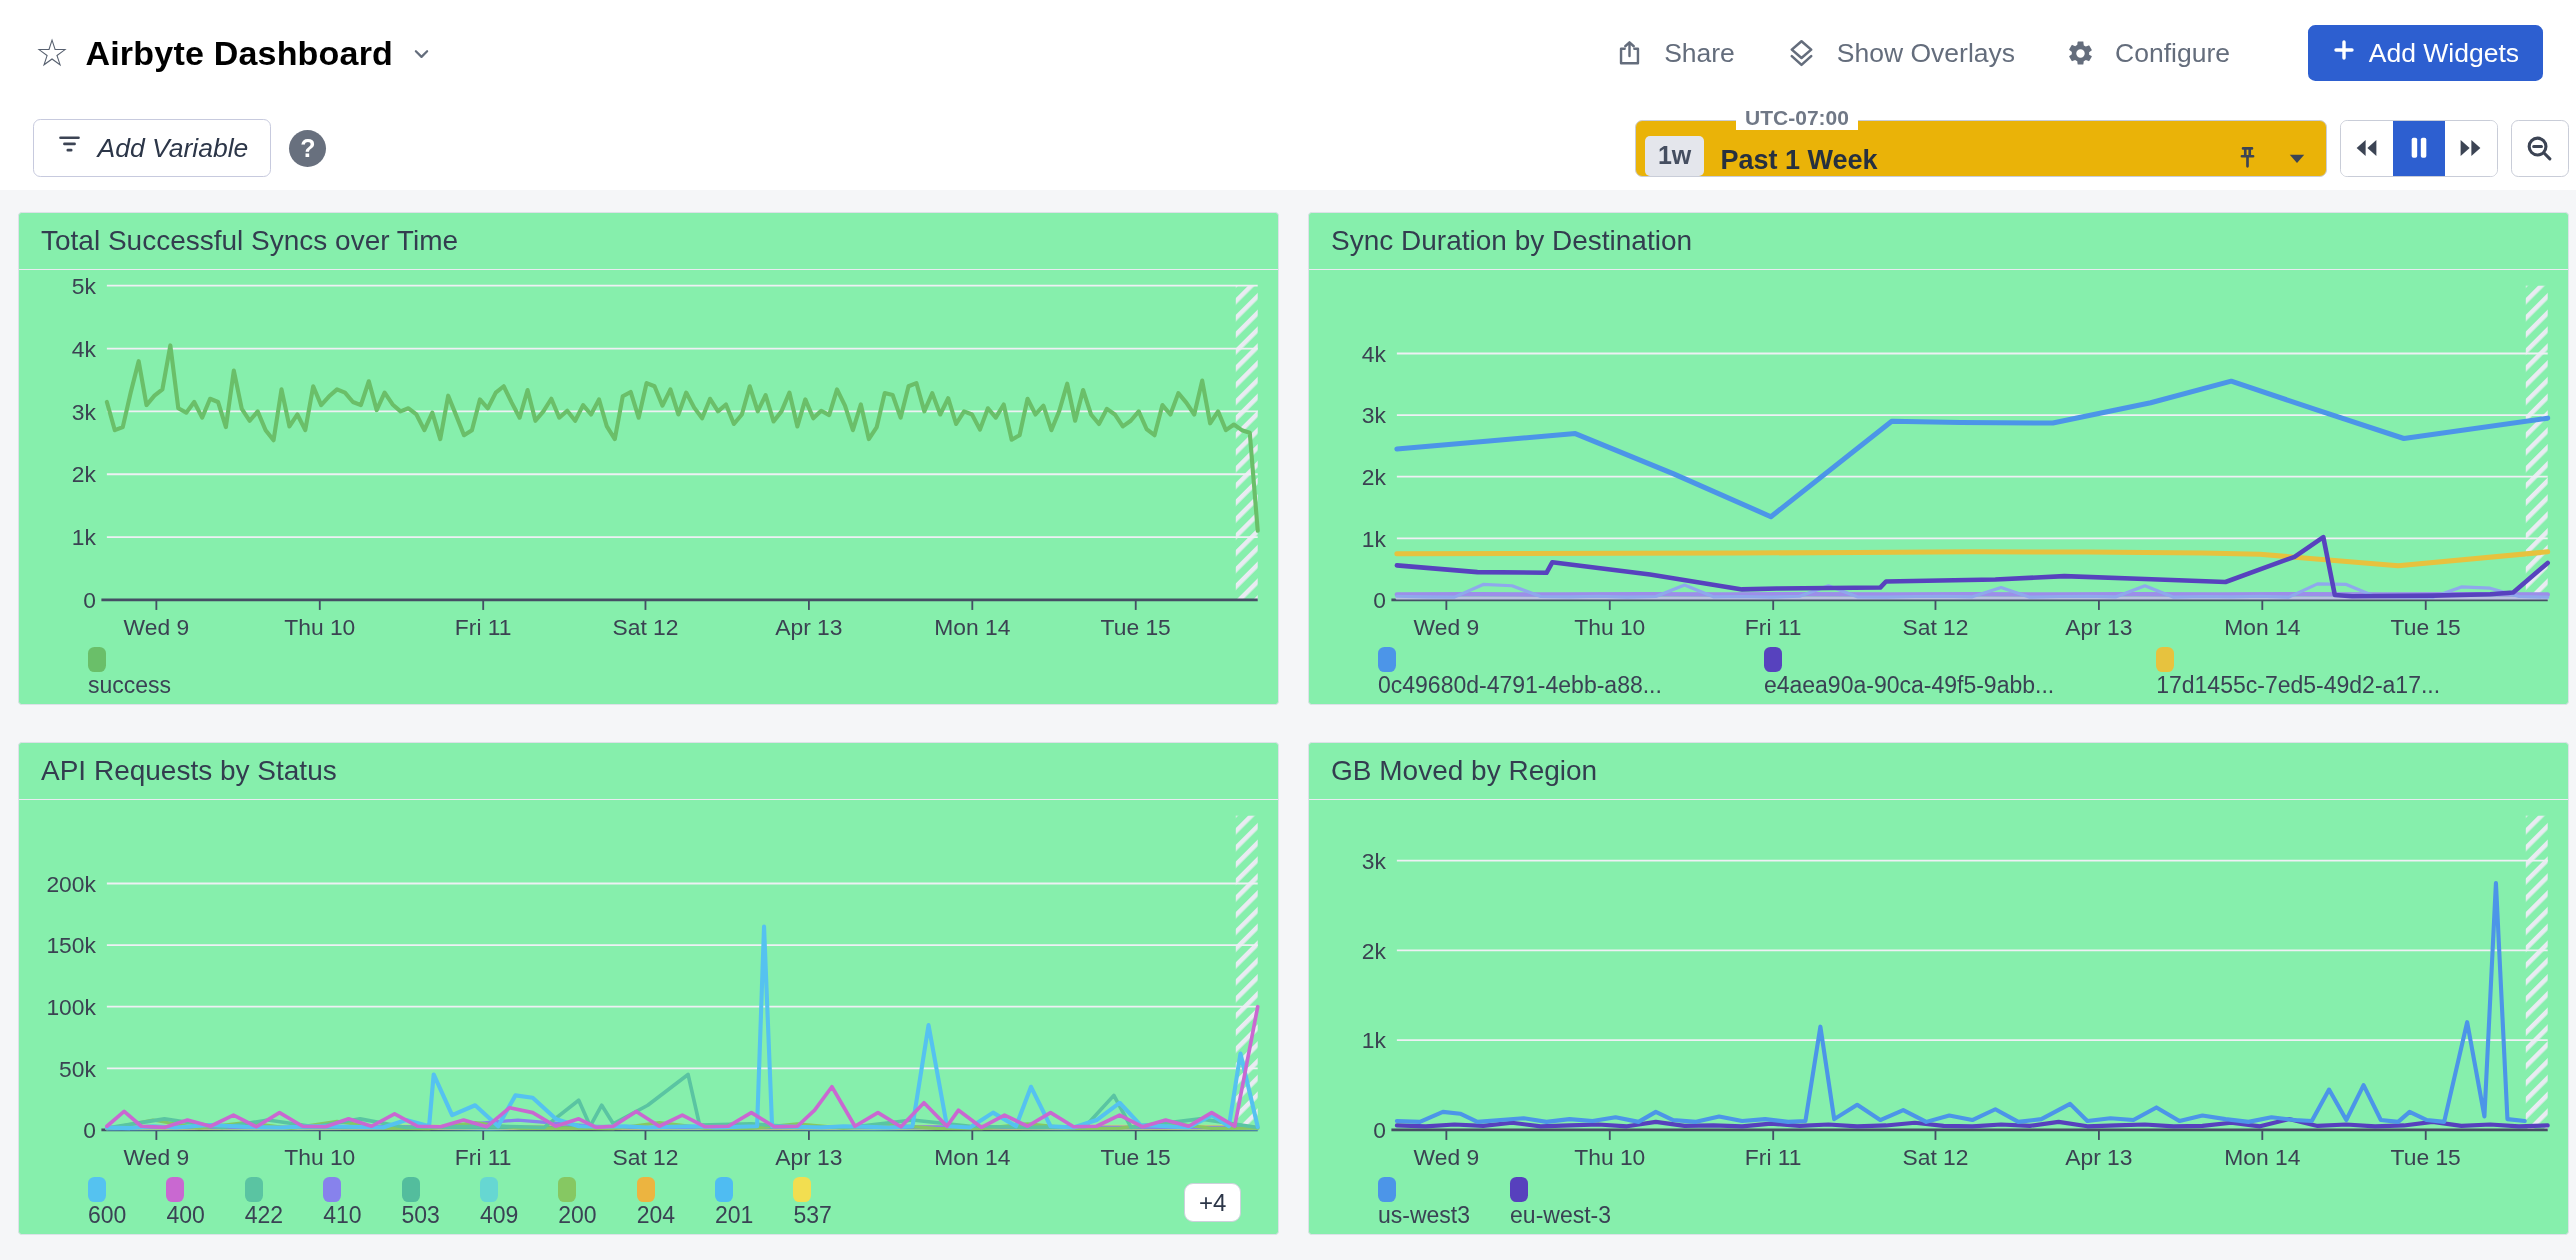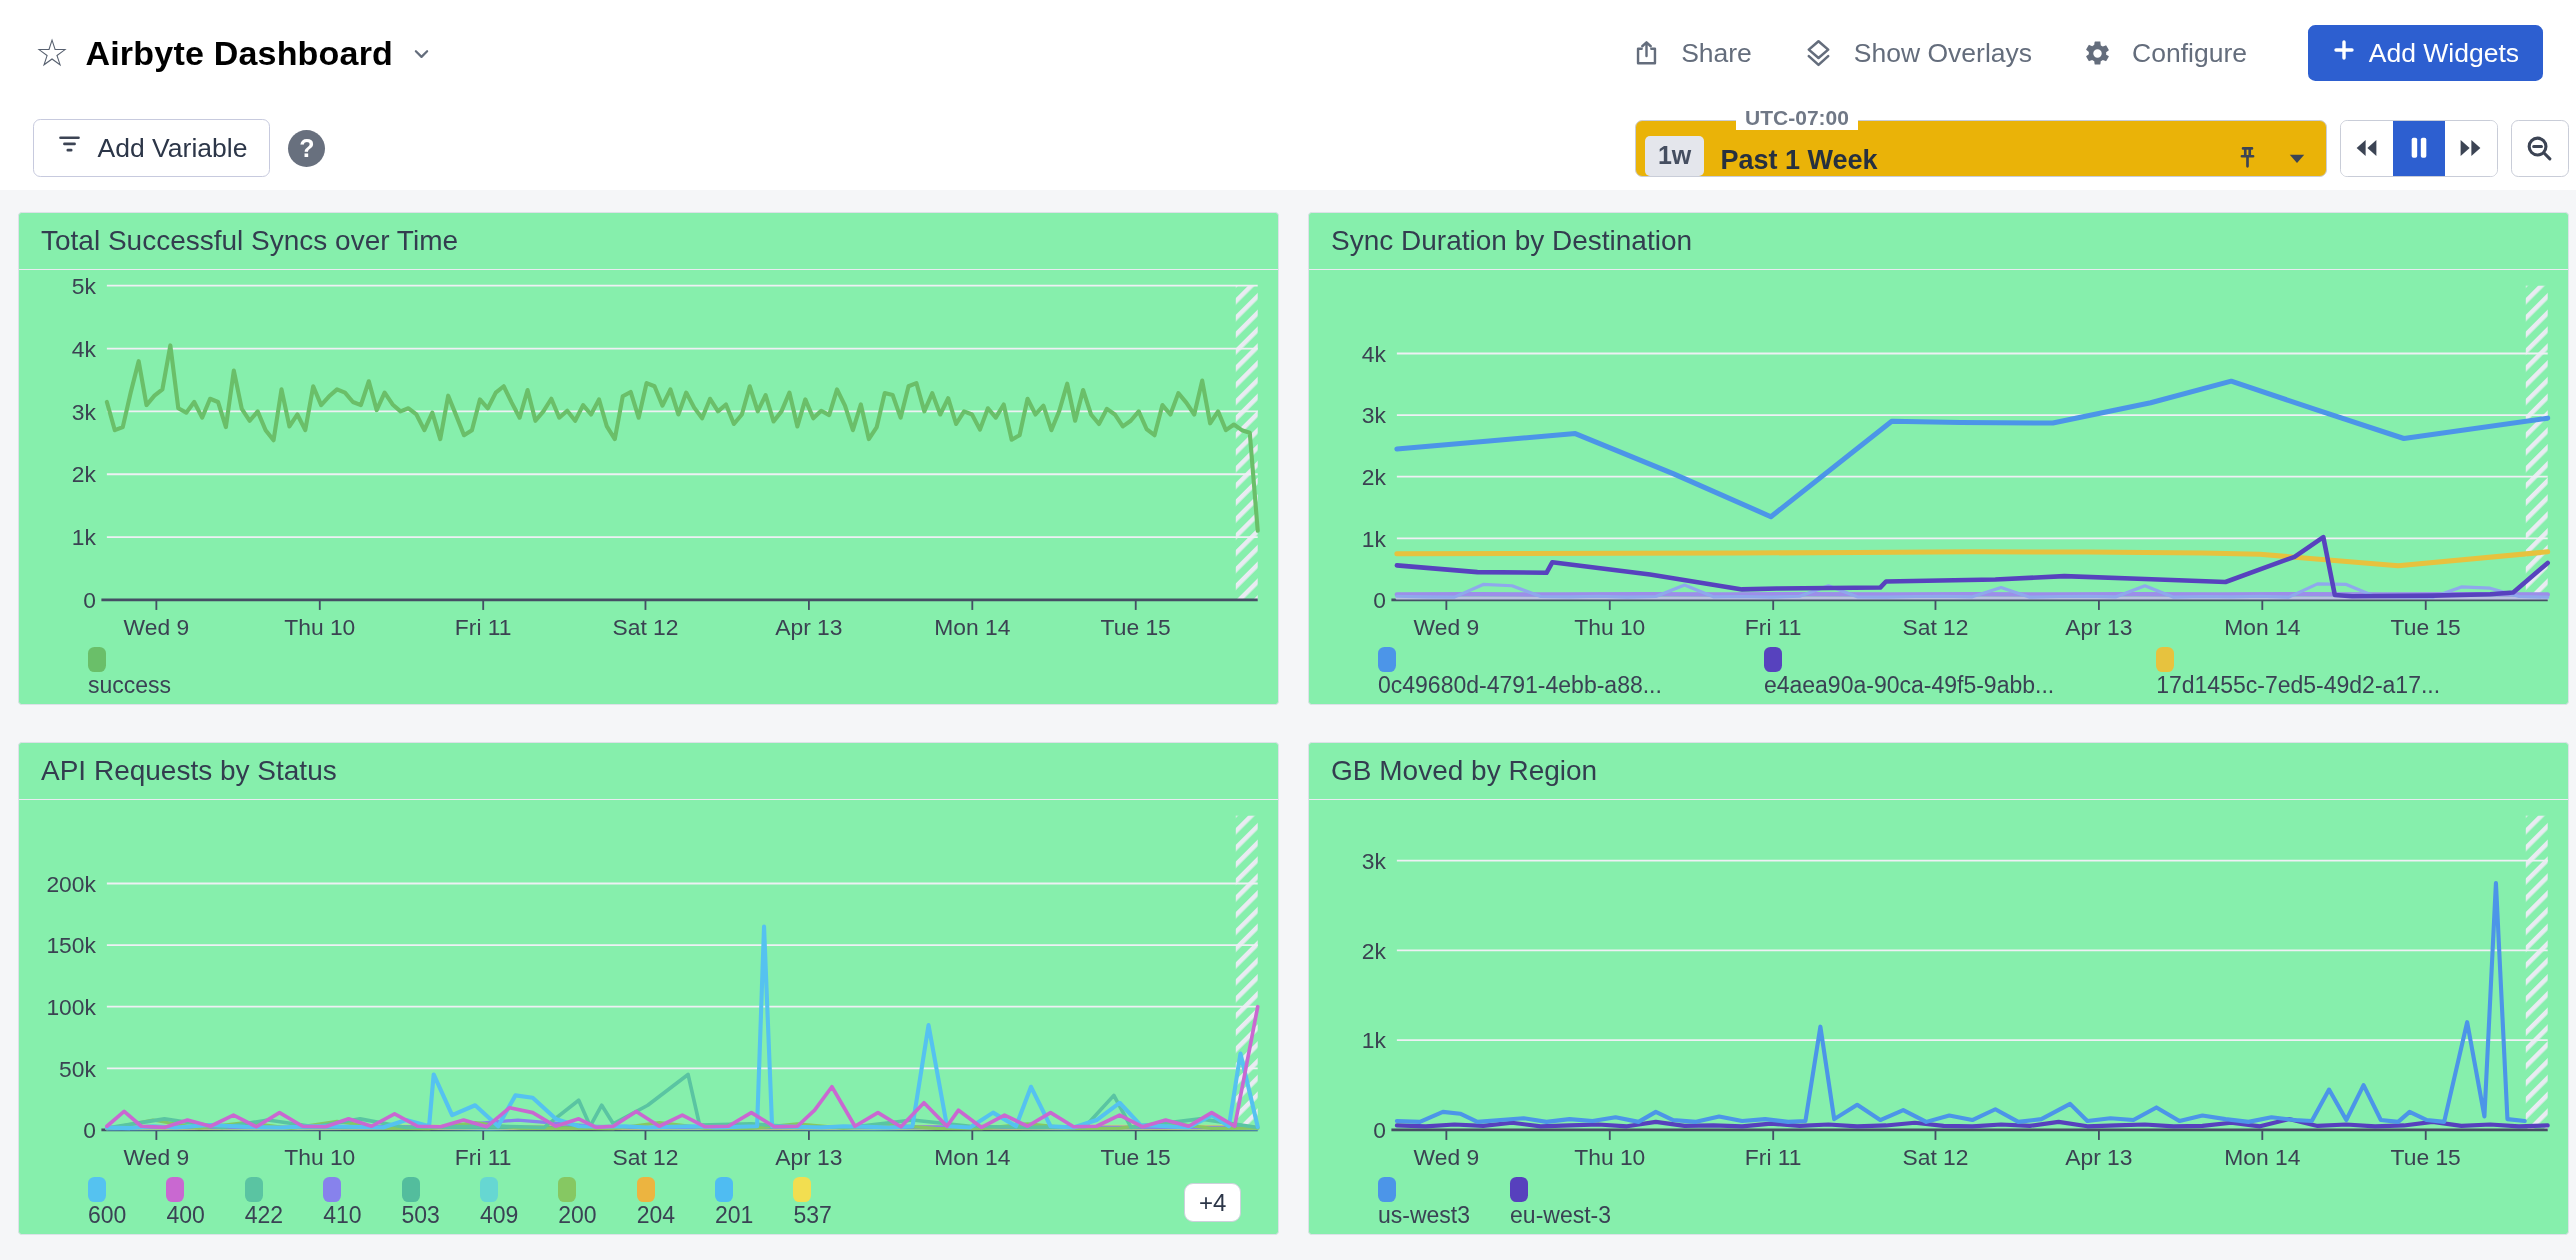--- a/index.html
+++ b/index.html
@@ -9,24 +9,24 @@
 
   
   .topbar { background: #fff; width: 100%; }
   .row1 { height: 106px; display: flex; align-items: center; padding: 0 33px 0 35px; }
   .star { font-size: 38px; color: #57606f; line-height: 1; margin-right: 16.4px; }
   .dash-title { font-size: 34px; font-weight: 600; color: #000000; letter-spacing: 0.2px; }
   .title-caret { margin-left: 14.6px; display: flex; align-items: center; }
   .spacer { flex: 1; }
   .hbtn { display: flex; align-items: center; gap: 20px; color: #646d7c; font-size: 26.5px; margin-left: 51px; cursor: pointer; }
   .hbtn svg { display: block; }
-  .add-widgets { margin-left: 61px; display: flex; align-items: center; gap: 12.8px; background: #2d5fd0; color: #fff; font-size: 26.5px; padding: 12.8px 24px; border-radius: 7.3px; border: none; cursor: pointer; }
+  .add-widgets { margin-left: 78px; display: flex; align-items: center; gap: 12.8px; background: #2d5fd0; color: #fff; font-size: 26.5px; padding: 12.8px 24px; border-radius: 7.3px; border: none; cursor: pointer; }
 
   .row2 { height: 84px; display: flex; align-items: center; padding: 0 7.3px 0 33px; background: #fff; }
-  .add-variable { display: flex; align-items: center; gap: 14.6px; border: 1.8px solid #c7cade; border-radius: 7.3px; background: #fff; padding: 11px 22px; font-size: 26.5px; color: #2c3648; cursor: pointer; }
+  .add-variable { display: flex; align-items: center; gap: 14.6px; border: 1.8px solid #c7cade; border-radius: 7.3px; background: #fff; padding: 11px 22px; font-size: 26.5px; color: #2c3648; cursor: pointer; font-style: italic; }
   .help-circle { width: 37px; height: 37px; border-radius: 50%; background: #68707e; color: #fff; font-size: 25px; font-weight: bold; display: flex; align-items: center; justify-content: center; margin-left: 18px; }
   .time-controls { display: flex; align-items: center; gap: 12.8px; }
   .time-picker { position: relative; width: 692px; height: 57px; border: 1.8px solid #c9cdd8; border-radius: 7.3px; background: #eab308; display: flex; align-items: flex-end; padding: 0 20px 0 9px; cursor: pointer; font-weight: bold; }
   .tz-label { position: absolute; top: -14.6px; left: 100px; background: #fff; padding: 0 9px; font-size: 21px; color: #707886; }
   .range-chip { background: #e4e6ec; color: #454e60; border-radius: 5px; padding: 5.5px 12.8px; font-size: 25px; margin-top: 36px; }
   .range-label { margin-left: 16.4px; font-size: 27px; color: #26303f; }
   .picker-icons { margin-left: auto; display: flex; align-items: center; gap: 27px; }
   .pb-group { display: flex; border: 1.8px solid #c9cdd8; border-radius: 7.3px; overflow: hidden; background: #fff; height: 57px; }
   .pb-btn { width: 52px; height: 100%; display: flex; align-items: center; justify-content: center; background: #fff; border: none; cursor: pointer; }
   .pb-btn.active { background: #2d5fd0; }

